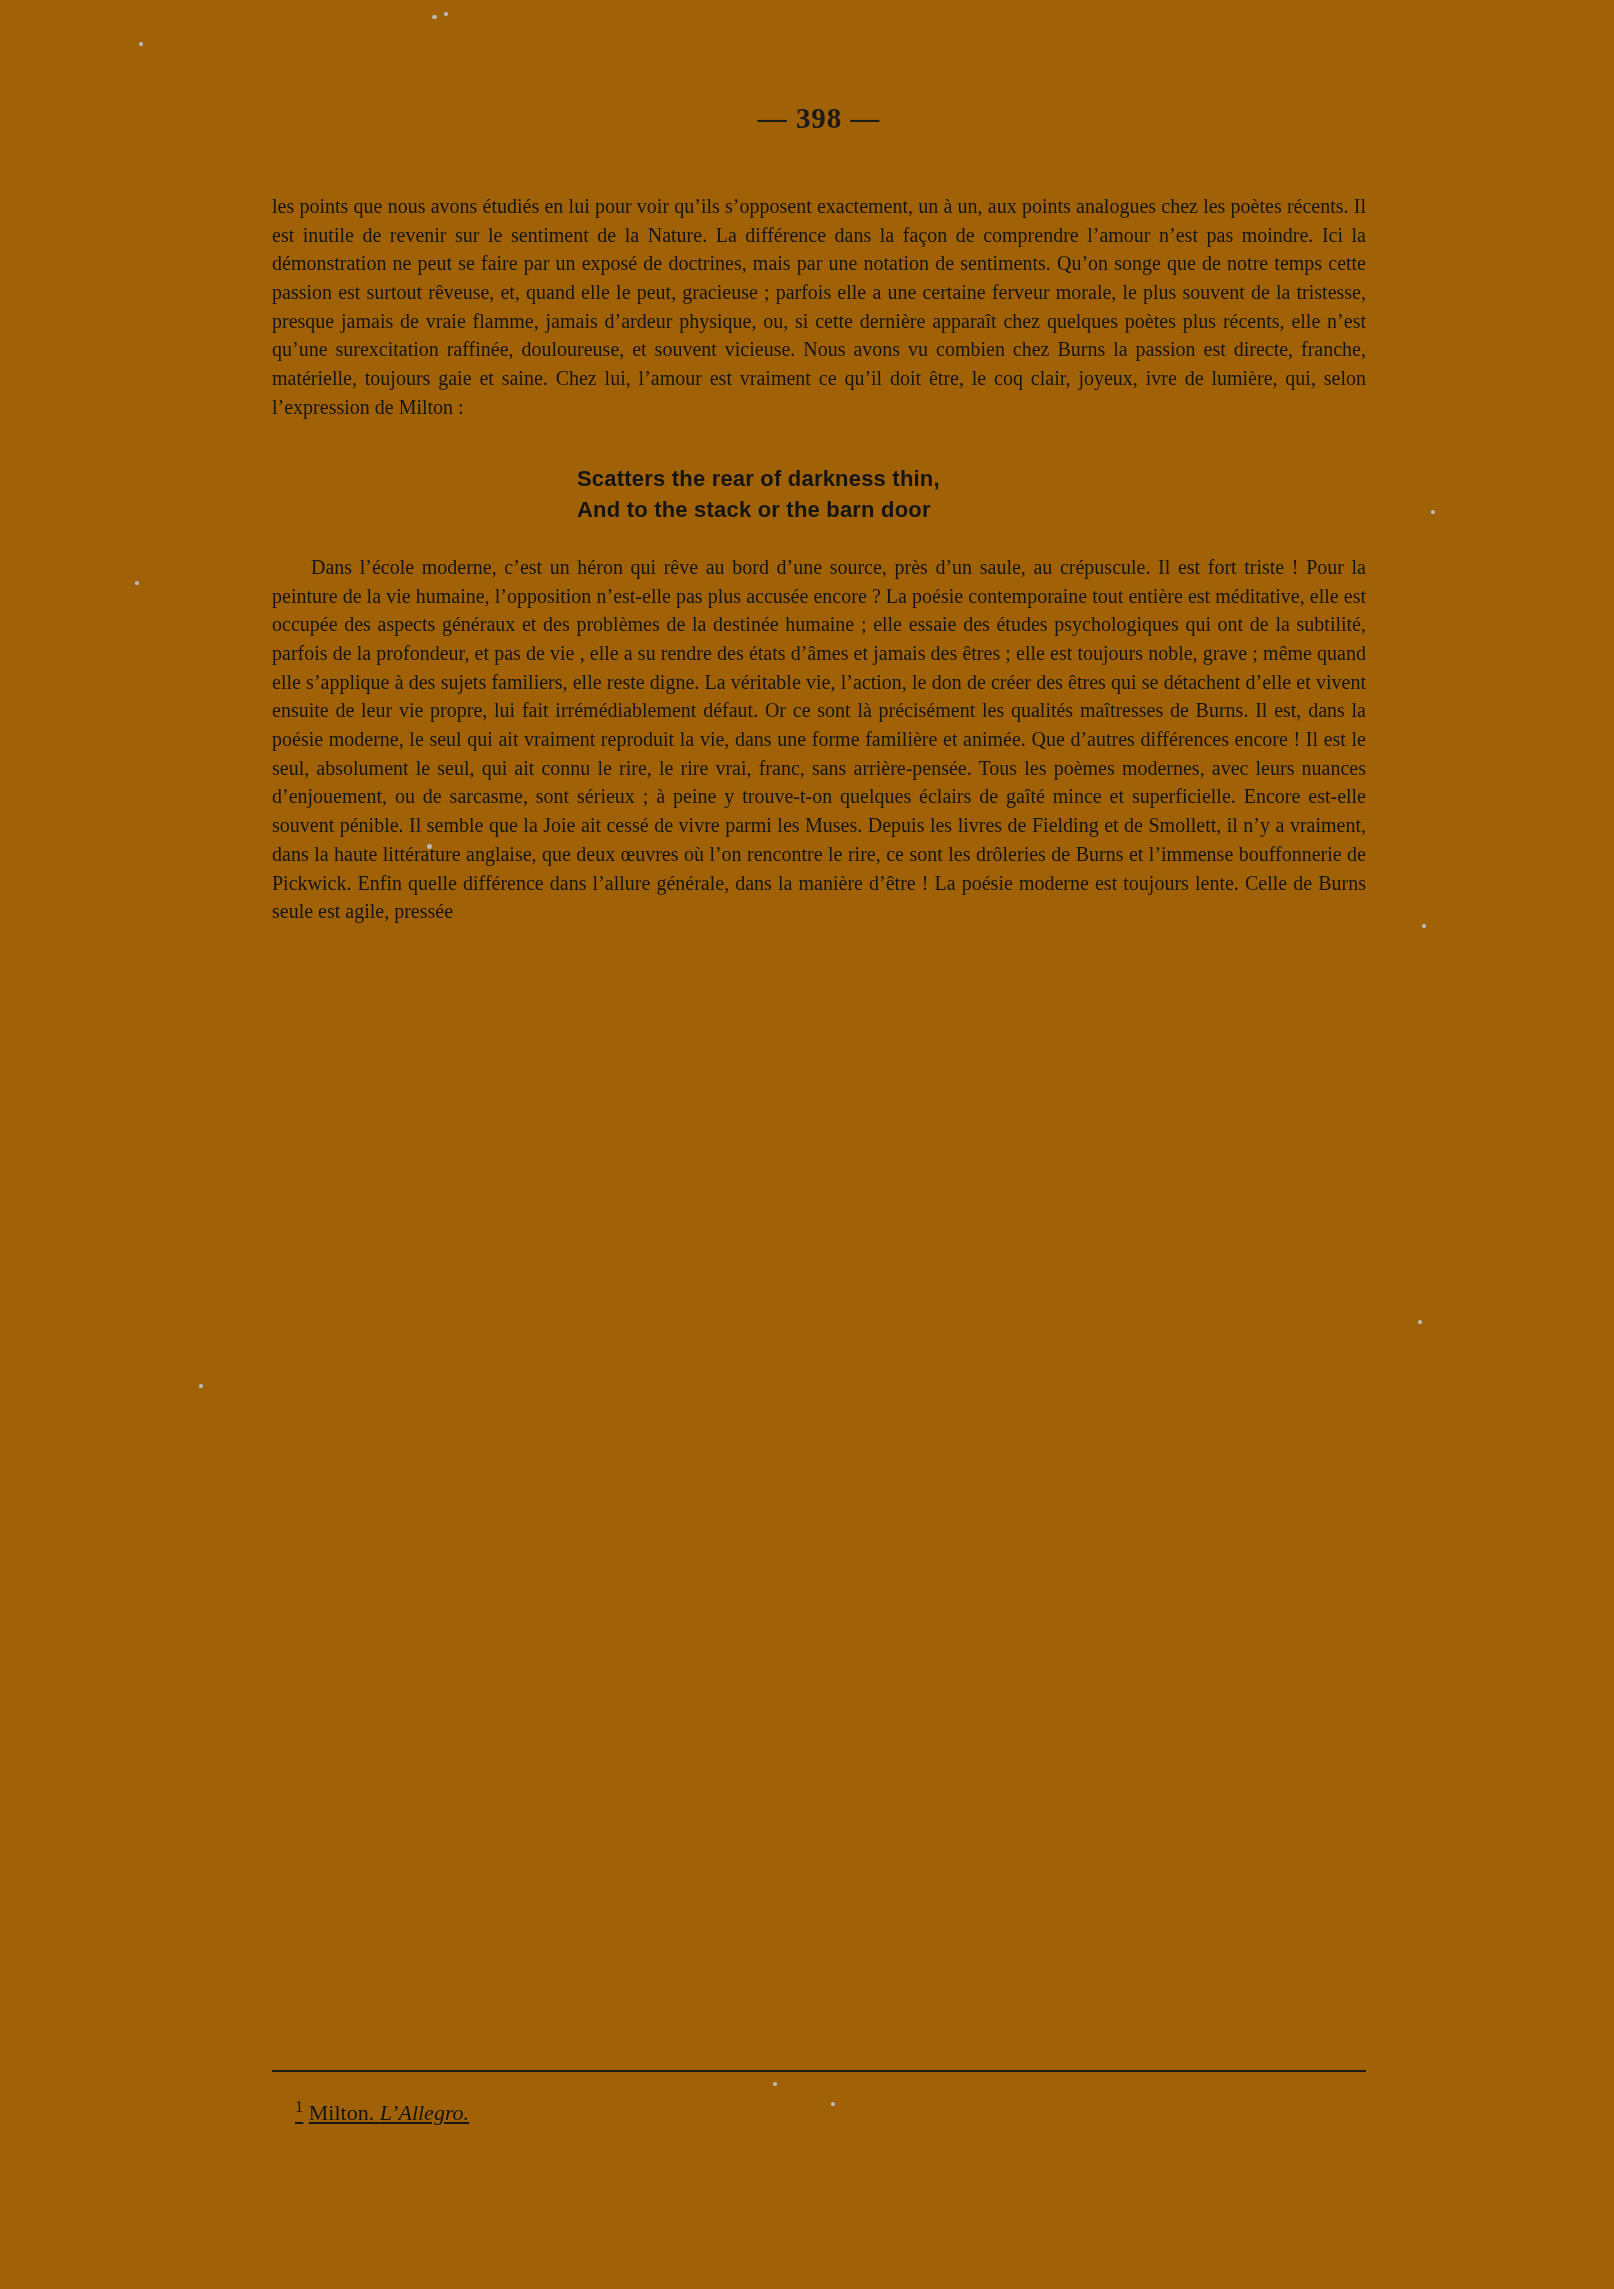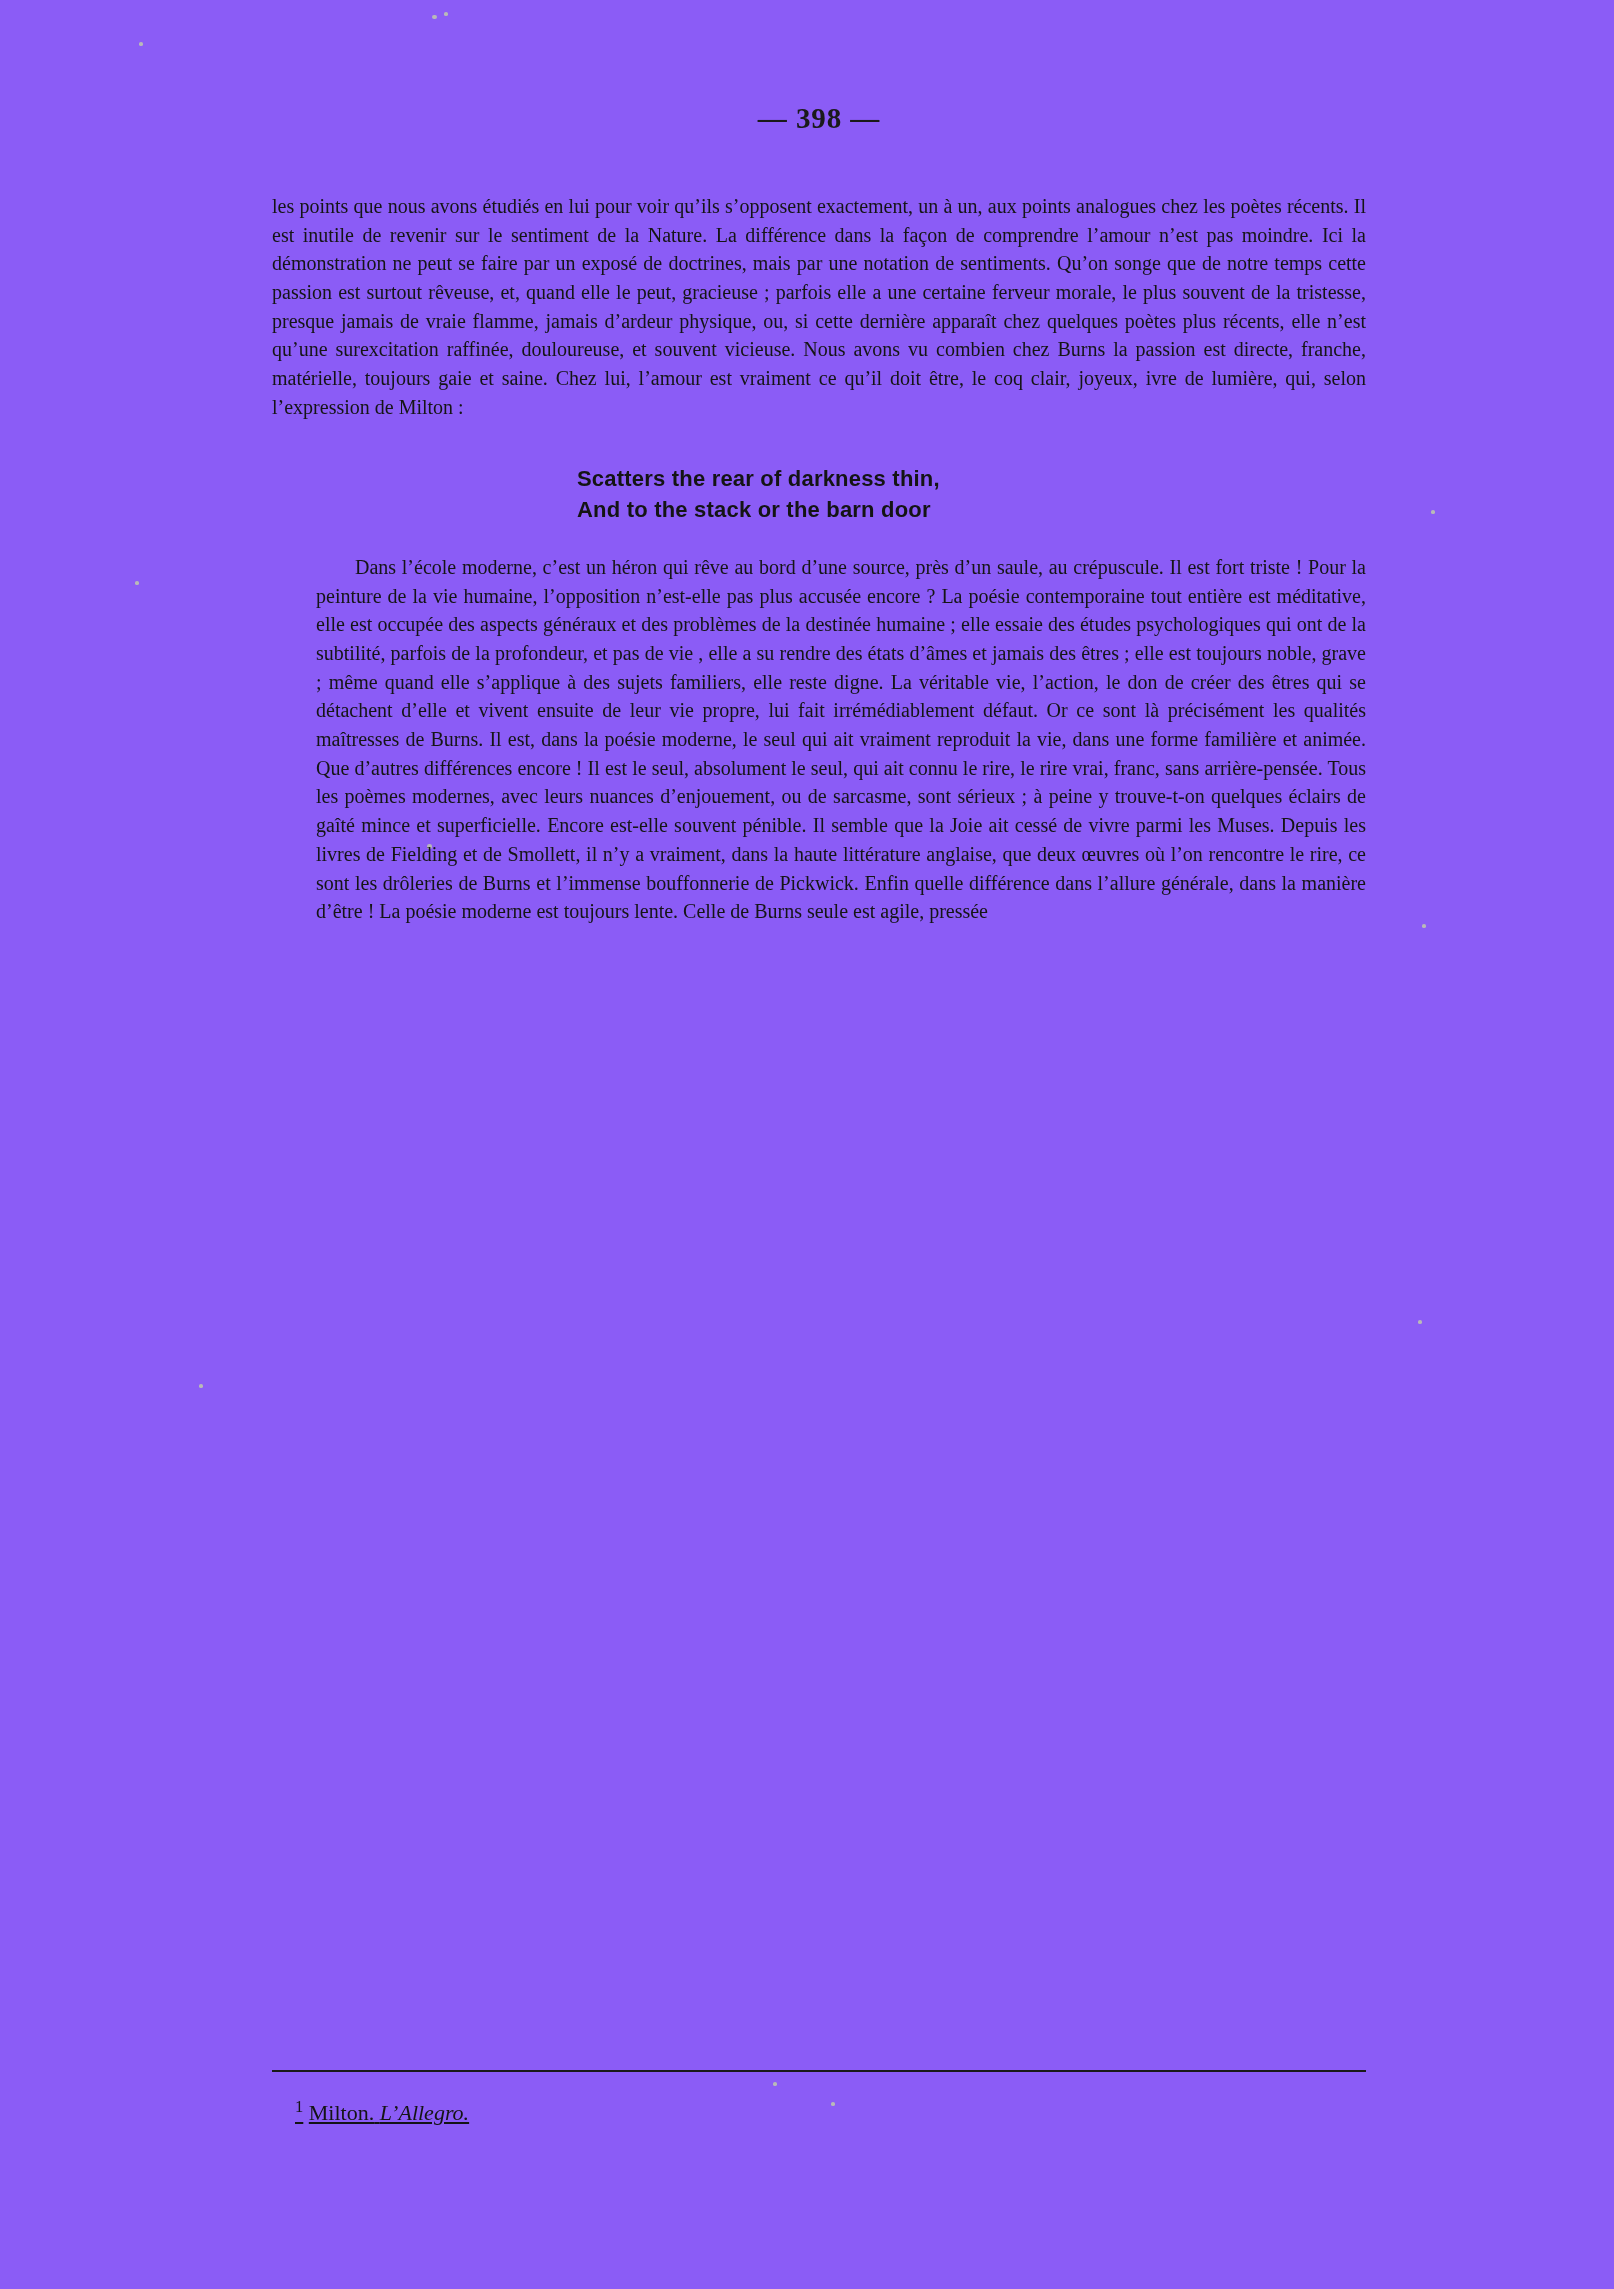--- a/index.html
+++ b/index.html
@@ -4,21 +4,21 @@
 <style>
   html, body {
     margin: 0;
     padding: 0;
     background: #ffffff;
   }
   .page {
     position: relative;
     width: 1614px;
     height: 2290px;
-    background: #8b5cf6;
+    background: #a16207;
     font-family: "Liberation Serif", serif;
     color: #111111;
     overflow: hidden;
   }
   .content {
     position: absolute;
     left: 272px;
     top: 0;
     width: 1094px;
   }
@@ -39,21 +39,20 @@
     text-justify: inter-word;
     color: #151515;
     margin: 0;
   }
   .para-first {
     margin-top: 57px;
   }
   .para-indent {
     text-indent: 39px;
     margin-top: 28px;
-    margin-left: 44px;
   }
   .verse {
     margin: 41px 0 0 0;
     text-align: left;
     padding-left: 305px;
   }
   .verse .line {
     font-family: "Liberation Sans", sans-serif;
     font-size: 22px;
     line-height: 1.42;

